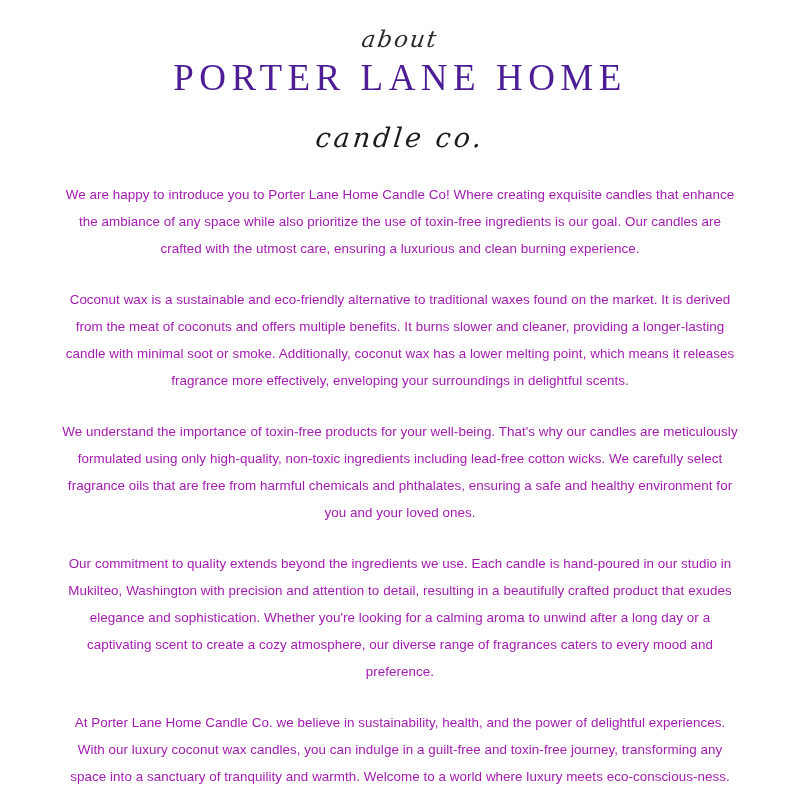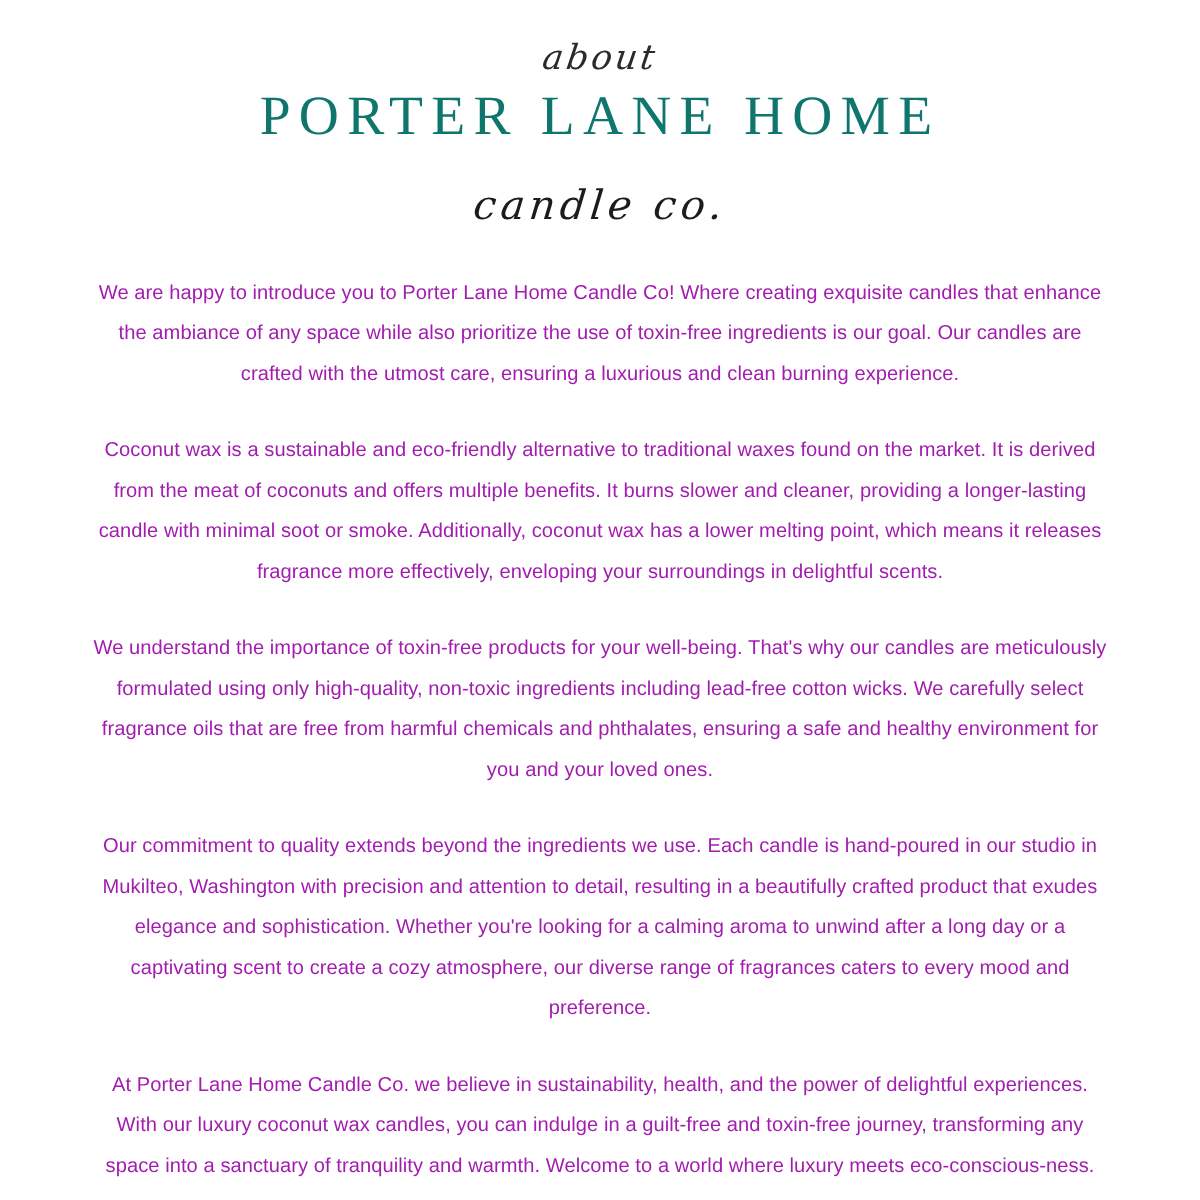--- a/index.html
+++ b/index.html
@@ -38,21 +38,21 @@
     letter-spacing: 2px;
     color: #2b2b2b;
     line-height: 1;
     margin-bottom: 2px;
     transform: skewX(-8deg);
   }
   .brand-title {
     font-family: "Liberation Serif", serif;
     font-size: 37px;
     letter-spacing: 5.5px;
-    color: #0f766e;
+    color: #4c1d95;
     line-height: 1.15;
     margin-top: 6px;
     margin-bottom: 0;
     font-weight: 400;
   }
   .brand-sub {
     font-family: "DejaVu Serif", serif;
     font-style: italic;
     font-size: 27px;
     letter-spacing: 3px;

